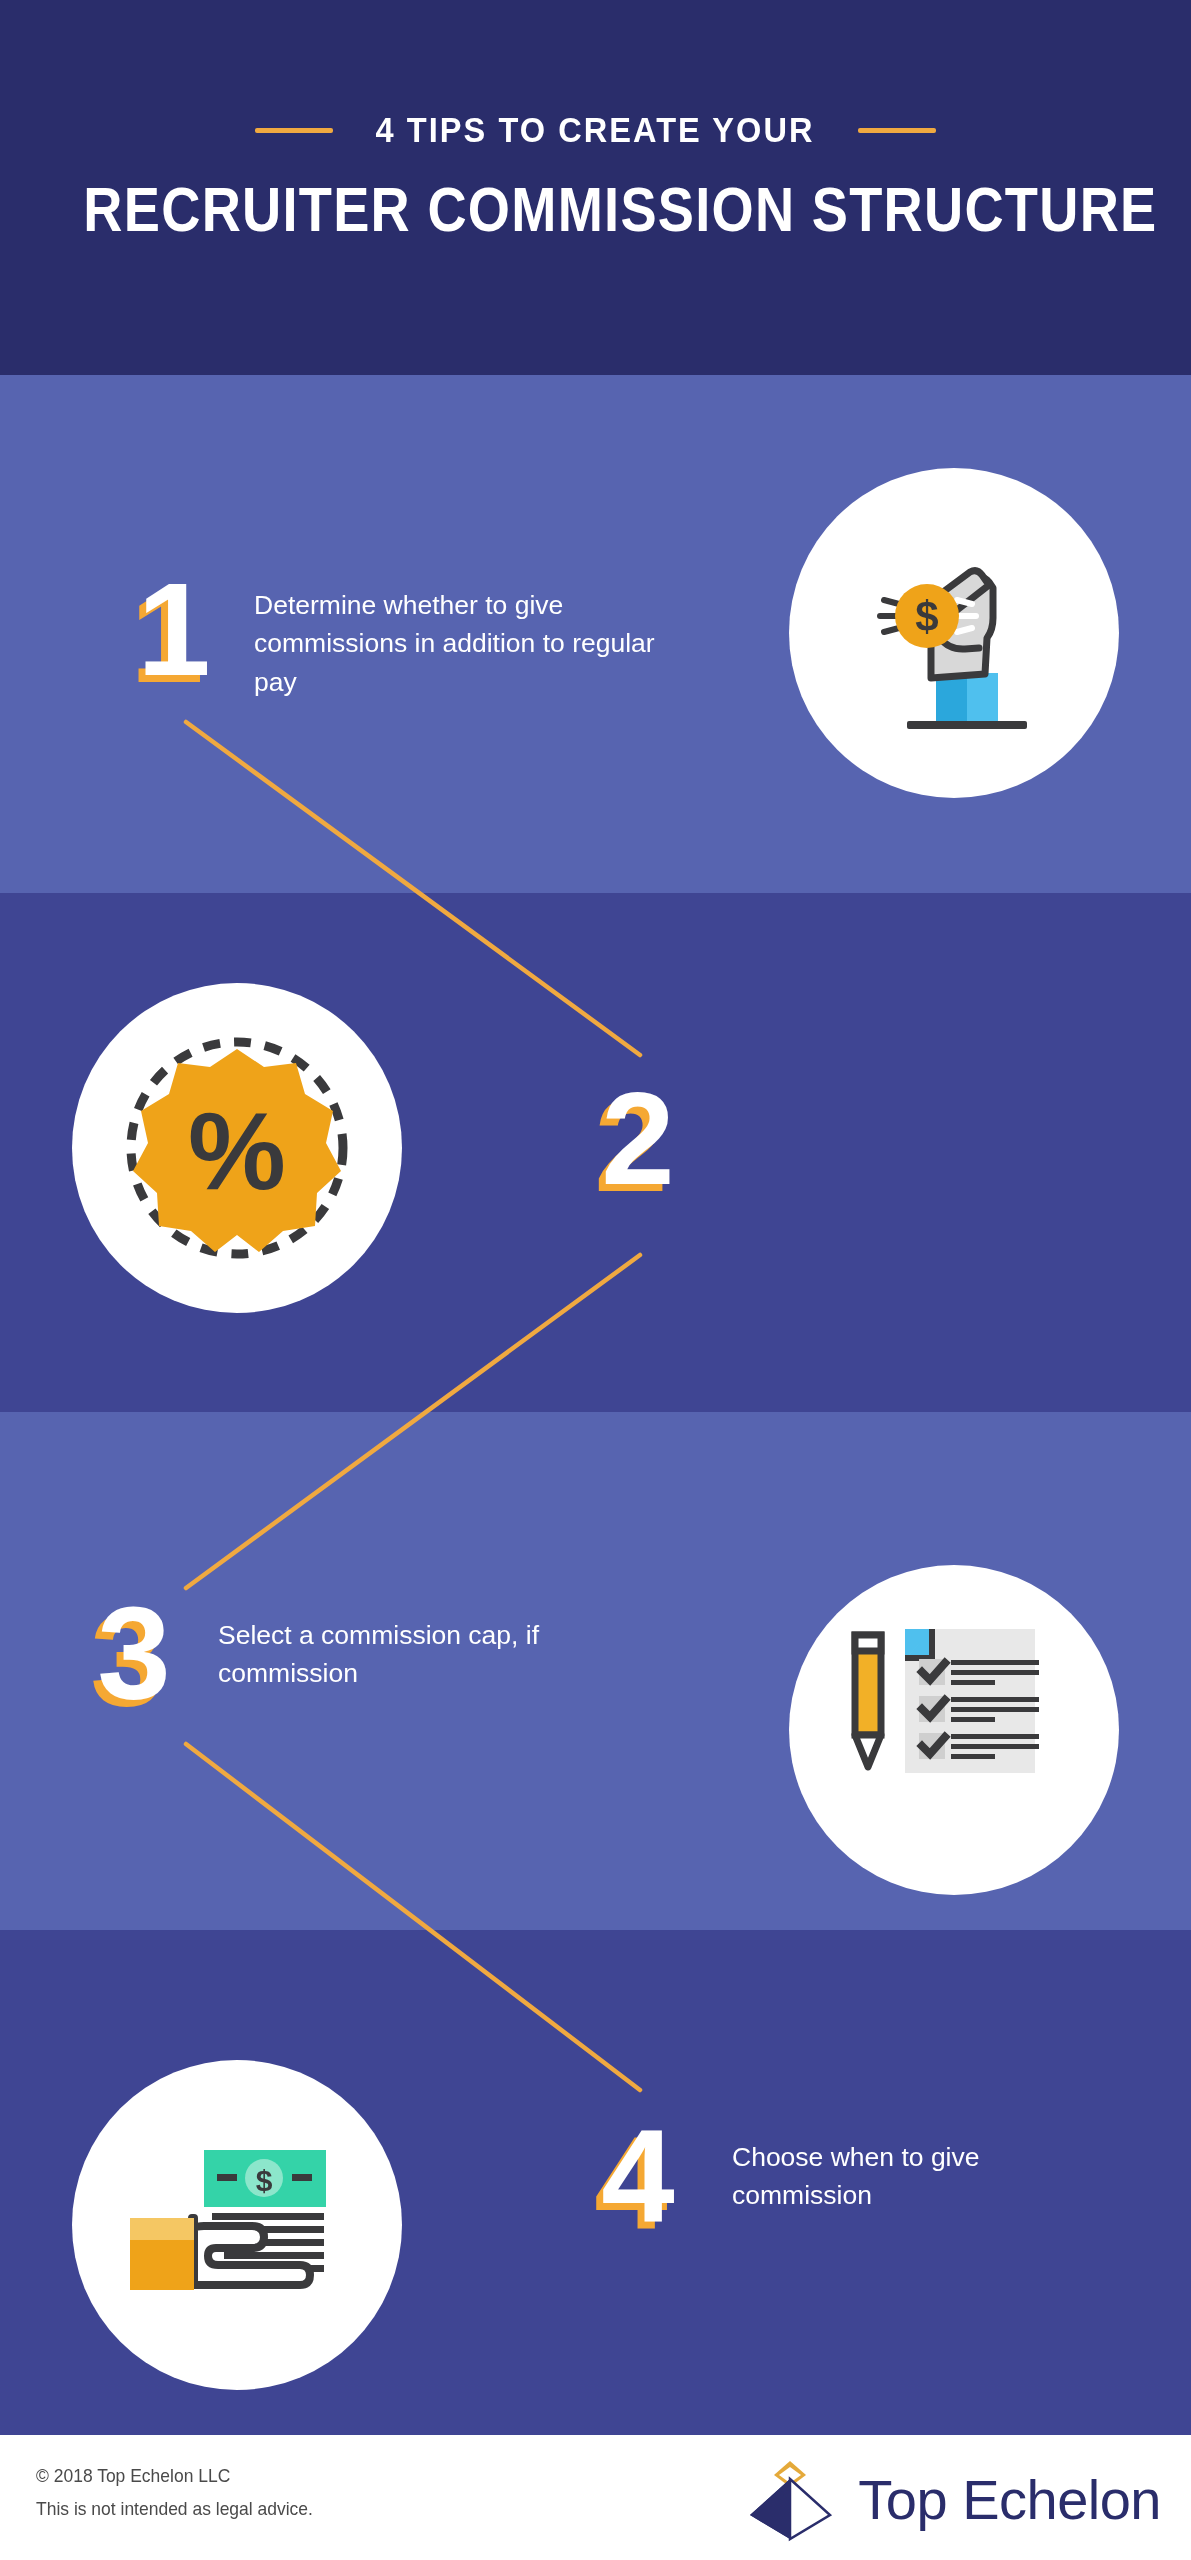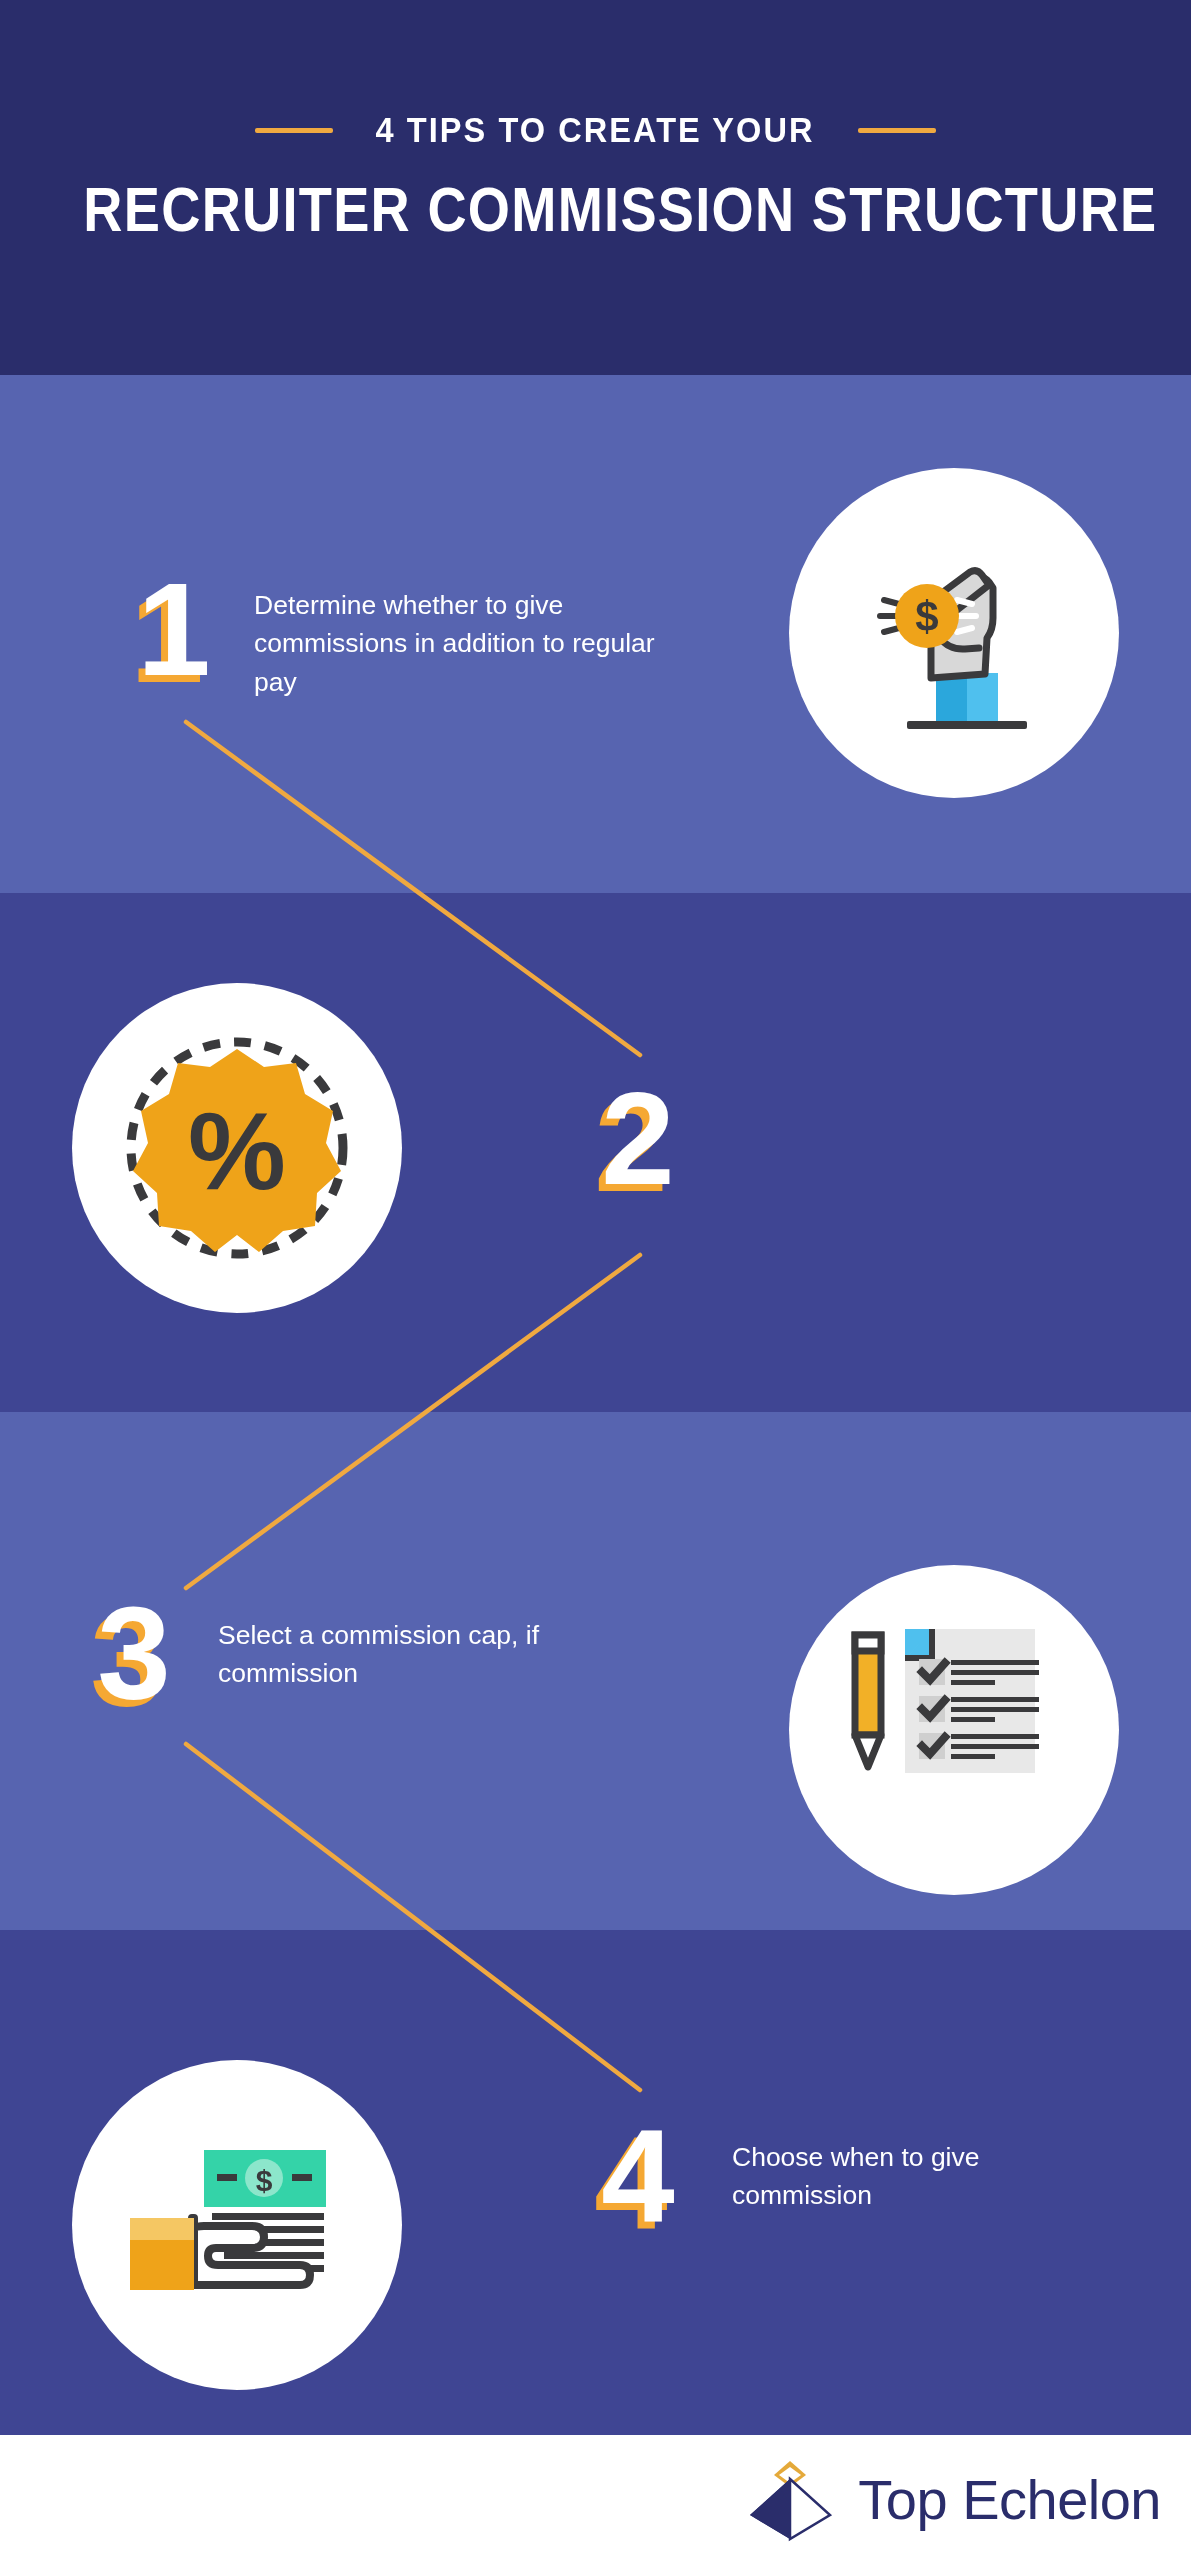--- a/index.html
+++ b/index.html
@@ -281,20 +281,24 @@
     <div class="step-num">3</div>
     <div class="step-text">Select a commission cap, if commission</div>
   </div>
 
   <div class="step" id="step4">
     <div class="step-num">4</div>
     <div class="step-text">Choose when to give commission</div>
   </div>
 
   <div class="footer">
+    <div class="footer-text">
+      <div class="footer-line">© 2018 Top Echelon LLC</div>
+      <div class="footer-line">This is not intended as legal advice.</div>
+    </div>
     <div class="footer-logo">
       <svg width="92" height="92" viewBox="0 0 92 92">
 
         <polygon points="46,8 62,22 46,34 30,22" fill="#E4A93A"></polygon>
         <polygon points="46,14 57,22 46,30 35,22" fill="#ffffff"></polygon>
 
         <polygon points="46,26 46,86 6,62" fill="#2A2D6B"></polygon>
 
         <polygon points="46,26 86,62 46,86" fill="#ffffff" stroke="#2A2D6B" stroke-width="2.5"></polygon>
         <polygon points="46,26 6,62 46,86" fill="#2A2D6B"></polygon>

